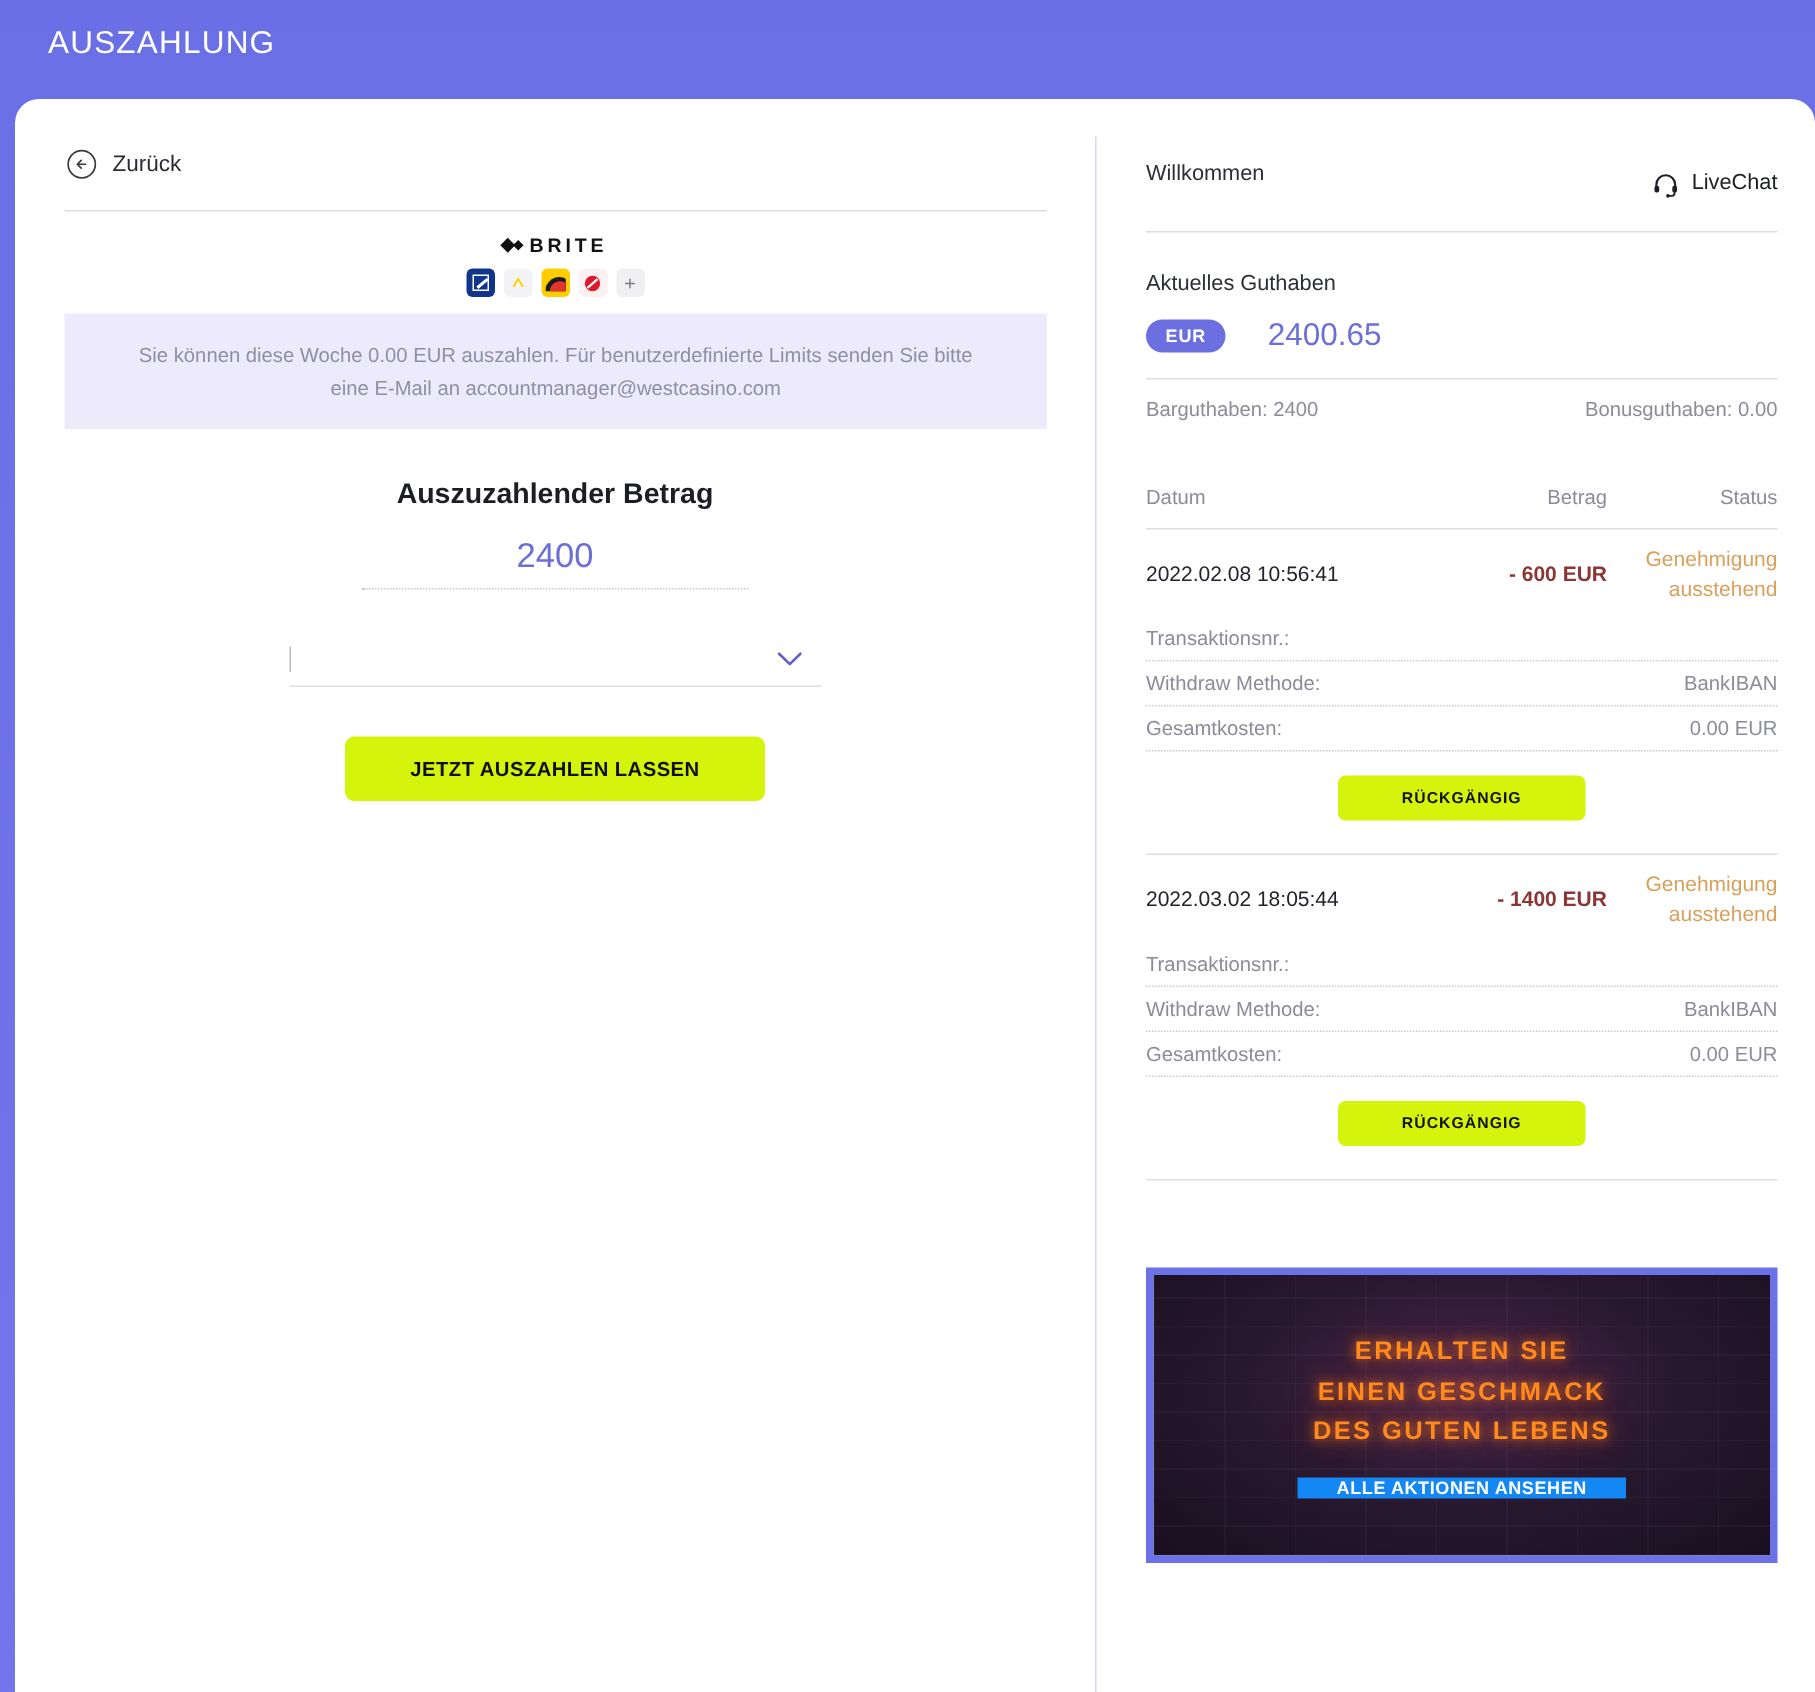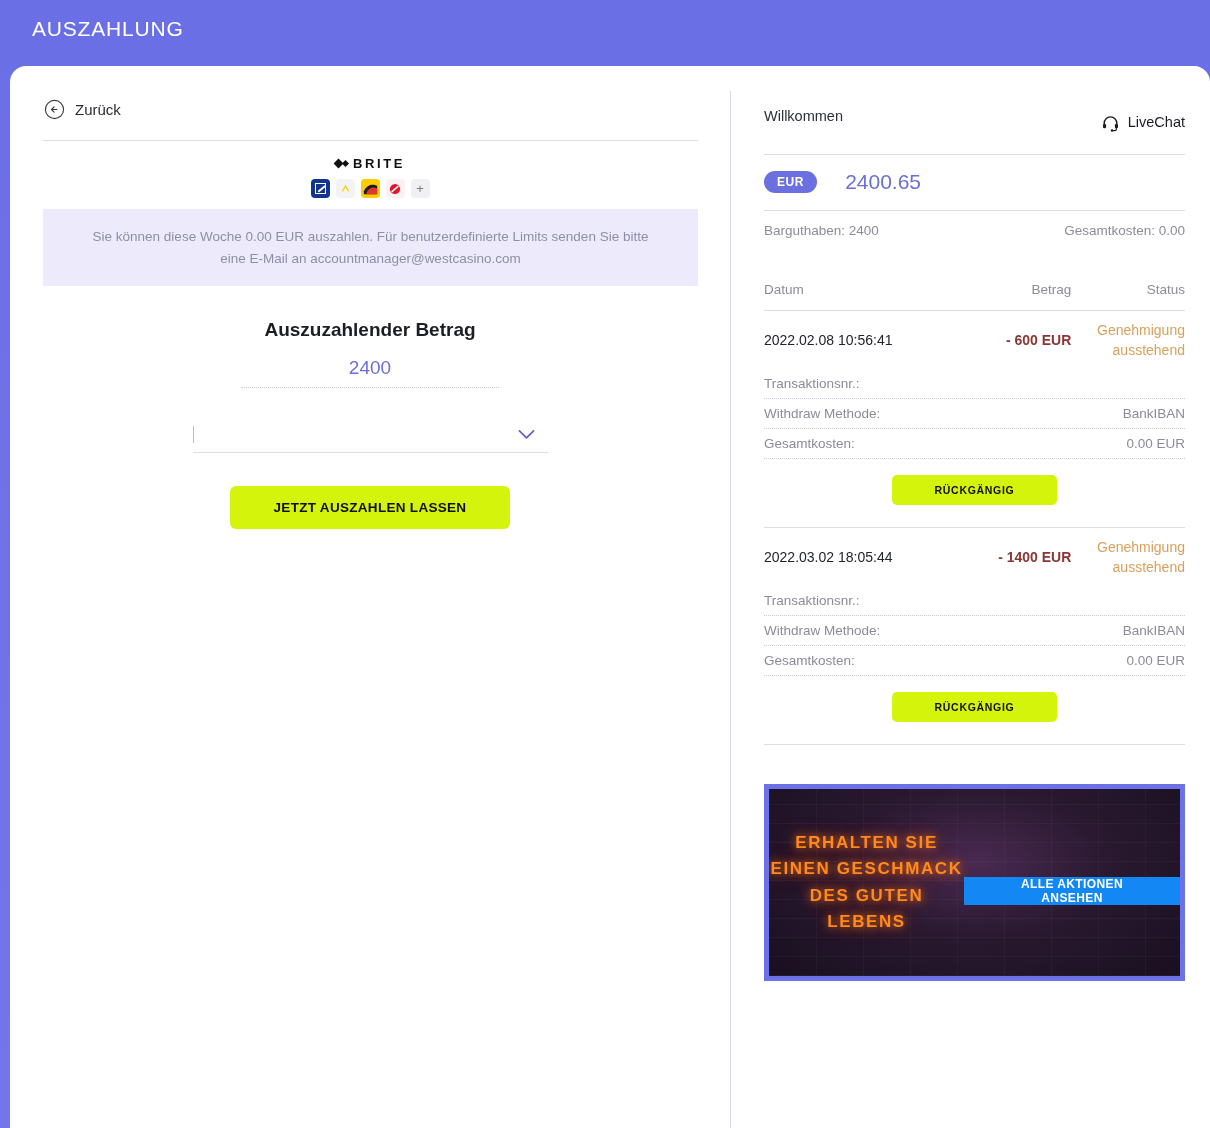--- a/index.html
+++ b/index.html
@@ -189,21 +189,21 @@
     font-weight: 700;
     color: #1c1e24;
   }
   .amount-value-wrap {
     margin: 16px auto 0;
     width: 258px;
     border-bottom: 1px dotted #c8c8d2;
     padding-bottom: 8px;
   }
   .amount-value {
-    font-size: 19px;
+    font-size: 23px;
     color: #6c6fd6;
     text-align: center;
   }
   .select-wrap {
     margin: 29px auto 0;
     width: 355px;
     height: 36px;
     border-bottom: 1px solid #dedfe6;
     display: flex;
     align-items: center;
@@ -342,28 +342,28 @@
     font-size: 10.5px;
     font-weight: 700;
     letter-spacing: 0.7px;
     color: #111;
     cursor: pointer;
   }
   .tx-sep { height: 1px; background: #dcdde4; margin-top: 22px; }
 
   
   .promo {
-    margin-top: 39px;
+    margin-top: 58px;
     height: 197px;
     border: 5px solid #6d71e8;
     background:
       radial-gradient(ellipse at 50% 40%, #4a2a52 0%, #2a1930 45%, #180f20 100%);
     position: relative;
     display: flex;
-    flex-direction: row;
+    flex-direction: column;
     align-items: center;
     justify-content: center;
     cursor: pointer;
     overflow: hidden;
   }
   .promo::before {
     content: "";
     position: absolute;
     inset: 0;
     background-image:
@@ -490,28 +490,29 @@
               <rect x="14.6" y="10.4" width="3.3" height="4.6" rx="1.3" fill="#1c1e24"></rect>
               <path d="M16.2 15.1v0.6c0 1-0.8 1.8-1.8 1.8h-1.6" fill="none" stroke="#1c1e24" stroke-width="1.3" stroke-linecap="round"></path>
               <circle cx="11.6" cy="17.4" r="1.3" fill="#1c1e24"></circle>
             </svg>
             <span class="livechat-label">LiveChat</span>
           </div>
         </div>
 
         <div class="hr-r"></div>
 
+        <div class="balance-label">Aktuelles Guthaben</div>
         <div class="balance-row">
           <span class="cur-badge">EUR</span>
           <span class="balance-amount">2400.65</span>
         </div>
         <div class="hr-r2"></div>
         <div class="sub-balances">
           <span>Barguthaben: 2400</span>
-          <span>Gesamtkosten: 0.00</span>
+          <span>Bonusguthaben: 0.00</span>
         </div>
 
         <div class="tx-head">
           <div class="col-date">Datum</div>
           <div class="col-amt">Betrag</div>
           <div class="col-sts">Status</div>
         </div>
         <div class="hr-r3"></div>
 
         <div>

